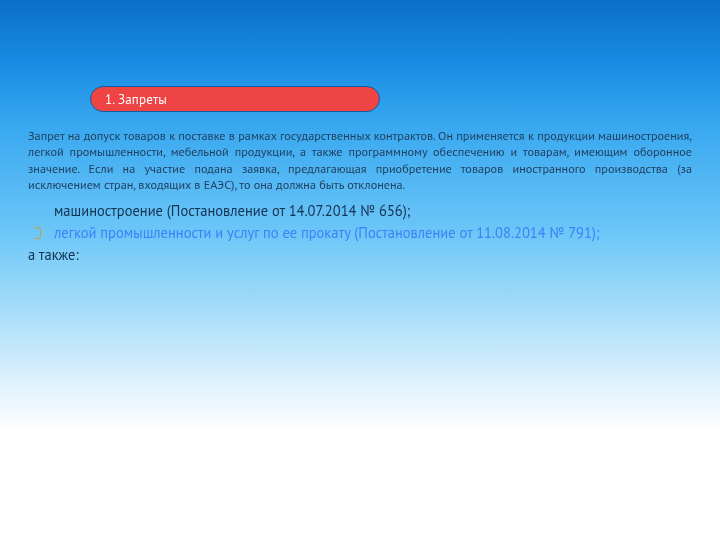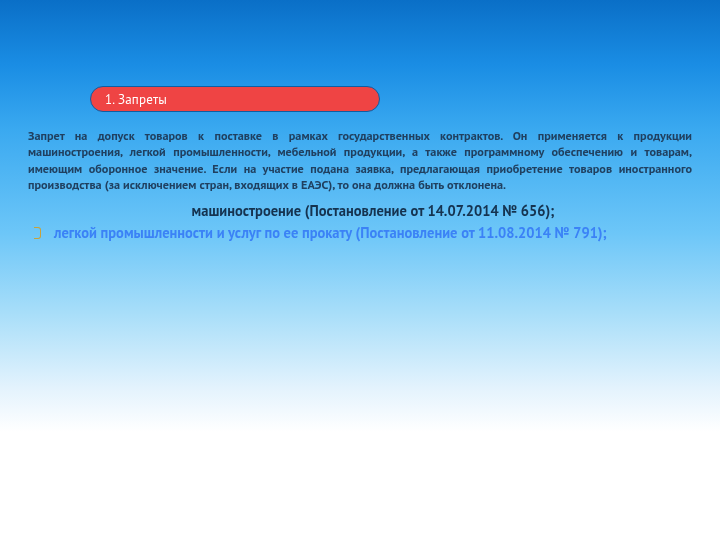--- a/index.html
+++ b/index.html
@@ -28,21 +28,21 @@
     background: #ef4444;
     border: 1.5px solid #0e5ea3;
     border-radius: 13px;
     display: flex;
     align-items: center;
     padding-left: 14px;
     color: #ffffff;
     font-size: 13px;
     letter-spacing: 0.2px;
   }
-  .content { margin-top: 50px; font-weight: bold; }
+  .content { margin-top: 50px; }
   .para {
     font-size: 12.2px;
     line-height: 1.35;
     text-align: justify;
     text-align-last: justify;
     color: #204060;
   }
   .para.last { text-align-last: left; }
   ul.list {
     list-style: none;
@@ -64,22 +64,21 @@
     width: 6px;
     height: 10px;
     border: 1px solid #c9a23a;
     border-radius: 0 3px 3px 0;
     border-left: none;
   }
   .sub {
     font-size: 14.5px;
     line-height: 1.38;
     color: #153350;
-    margin: 1px 8px;
-    text-align: center;
+    margin: 1px 0;
   }
   .indent { padding-left: 26px; }
   .gap { height: 6px; }
   .gap-lg { height: 12px; }
 </style>
 </head>
 <body>
 
 <div class="tag">
   <span>1. Запреты</span>
@@ -91,19 +90,20 @@
     <p class="para last">Запрет на допуск товаров к поставке в рамках государственных контрактов. Он применяется к продукции машиностроения, легкой промышленности, мебельной продукции, а также программному обеспечению и товарам, имеющим оборонное значение. Если на участие подана заявка, предлагающая приобретение товаров иностранного производства (за исключением стран, входящих в ЕАЭС), то она должна быть отклонена.</p>
 
     <div class="gap"></div>
 
     <p class="sub indent">машиностроение (Постановление от 14.07.2014 № 656);</p>
 
     <ul class="list">
       <li> легкой промышленности и услуг по ее прокату (Постановление от 11.08.2014 № 791);</li>
     </ul>
 
+    <p class="sub">а также:</p>
 
 
     <div class="gap-lg"></div>
 
 
   </div>
 </div>
 
 </body></html>

